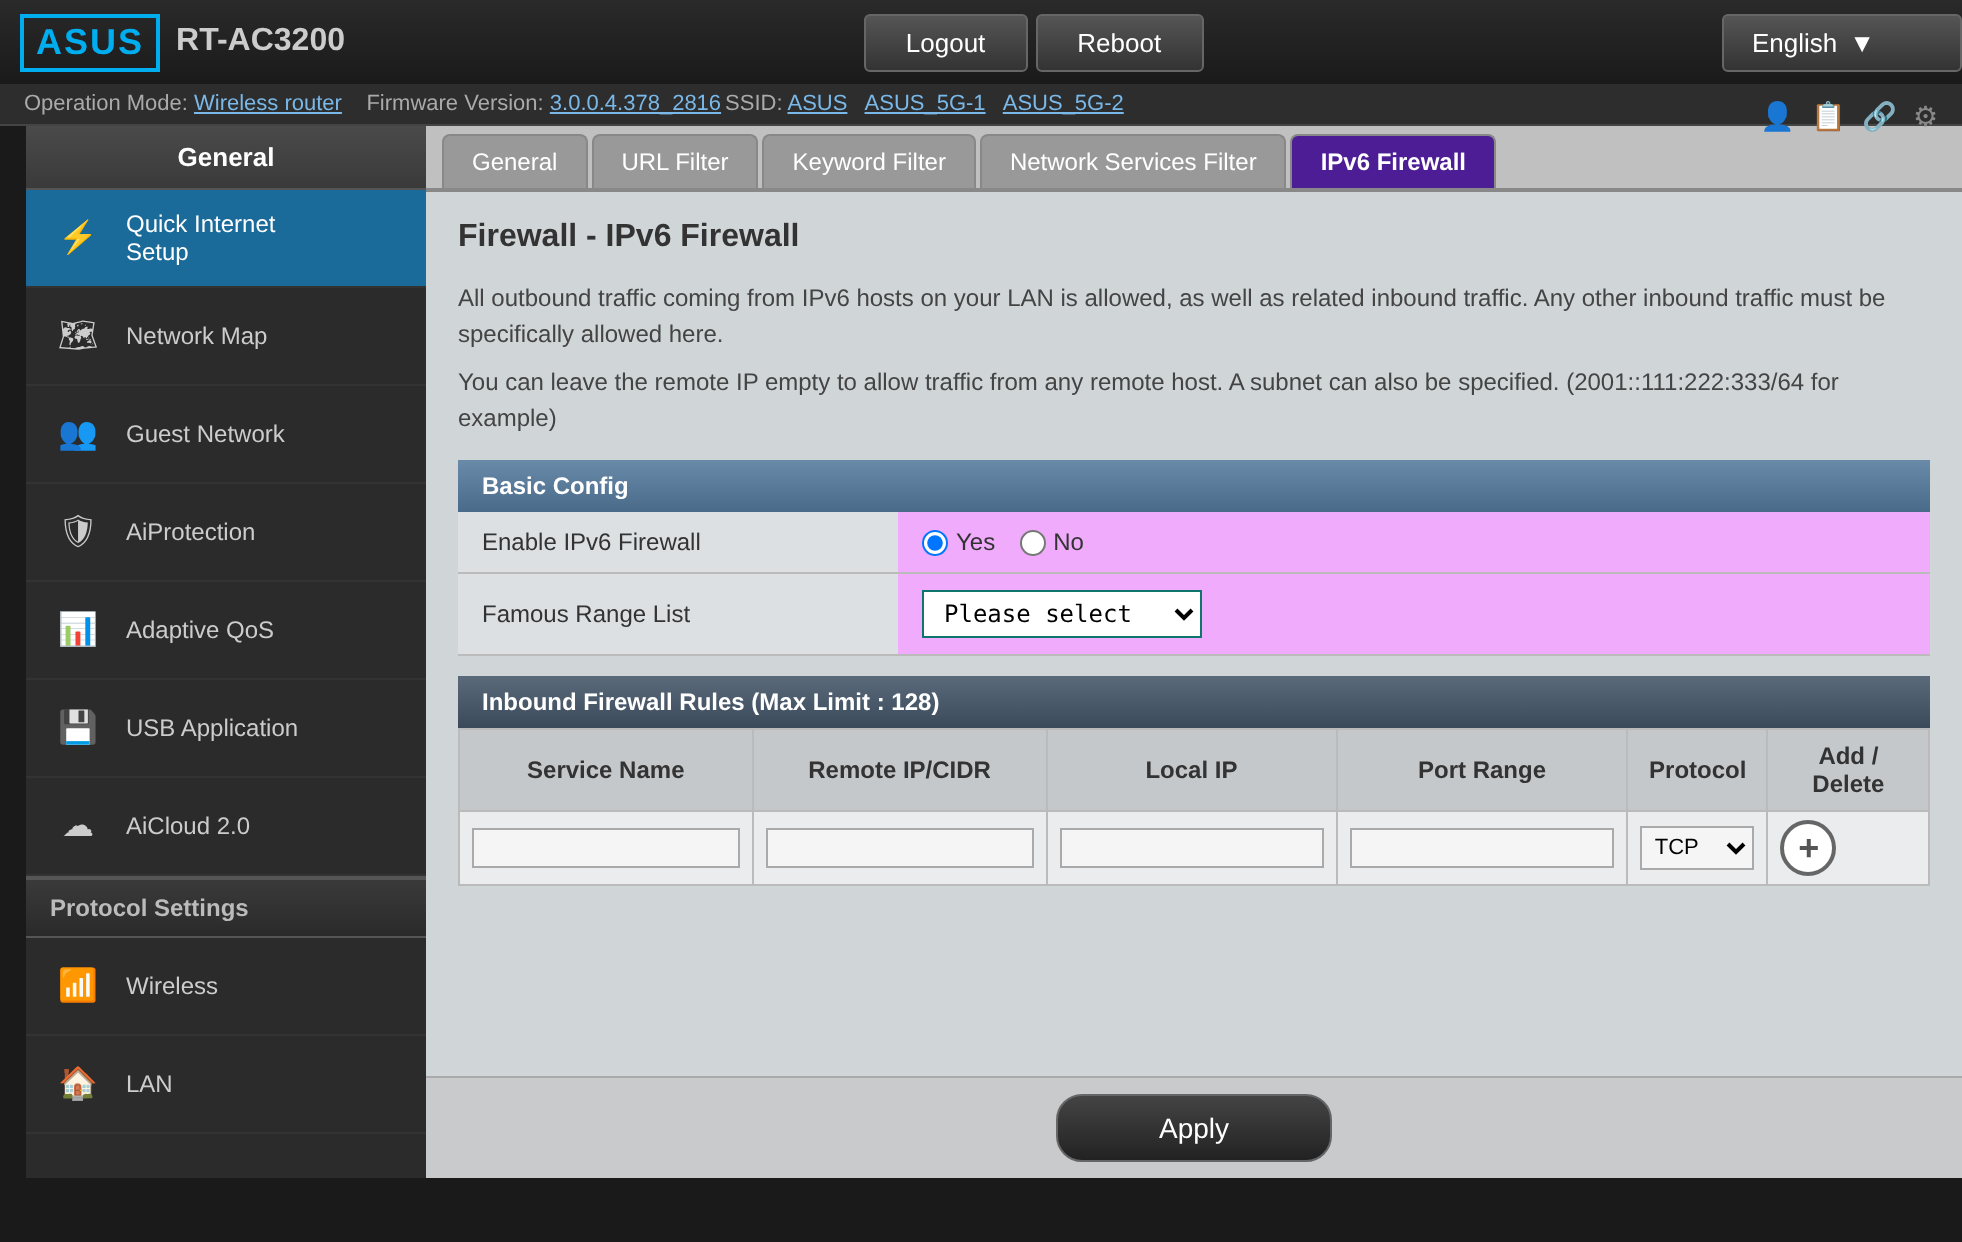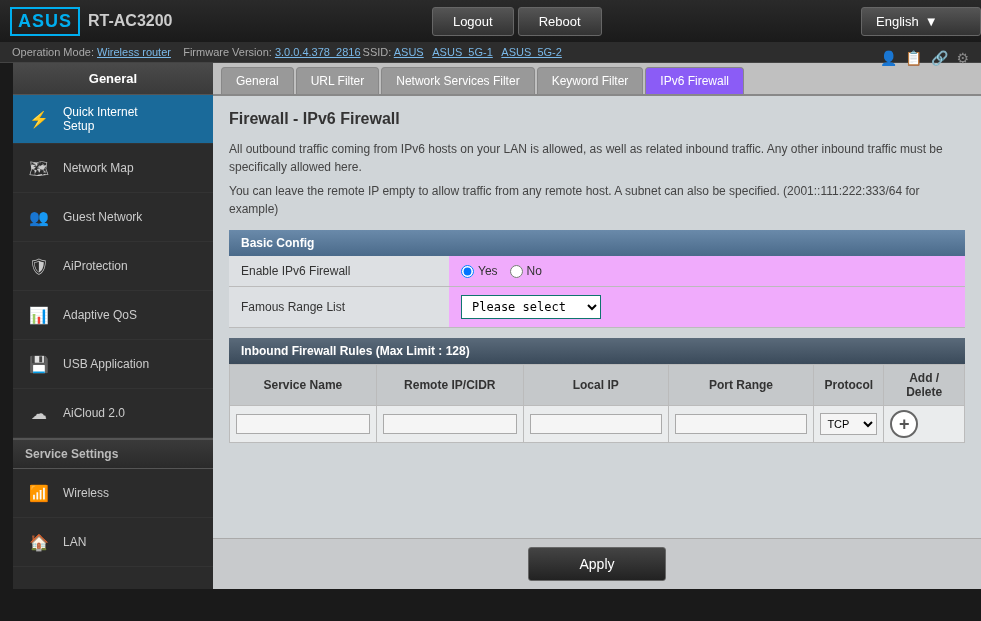--- a/index.html
+++ b/index.html
@@ -72,21 +72,21 @@
     
     .tabs-bar {
       background: #c0c0c0; display: flex; align-items: flex-end;
       padding: 4px 8px 0 8px; gap: 2px; border-bottom: 2px solid #888;
     }
     .tab {
       padding: 6px 14px; background: #999; color: #fff; cursor: pointer;
       border-radius: 4px 4px 0 0; font-size: 12px; border: 1px solid #888;
       border-bottom: none;
     }
-    .tab.active { background: #8b5cf6; color: #fff; font-weight: normal; }
+    .tab.active { background: #4c1d95; color: #fff; font-weight: bold; }
 
     
     .content-body { flex: 1; background: #d0d5d8; padding: 14px 16px; overflow-y: auto; }
     .page-title { font-size: 16px; font-weight: bold; color: #333; margin-bottom: 12px; }
     .description { color: #444; font-size: 12px; line-height: 1.5; margin-bottom: 6px; }
 
     
     .section-header {
       background: linear-gradient(to bottom, #6a8aaa, #4a6a8a);
       color: #fff; padding: 6px 12px; font-size: 12px; font-weight: bold;
@@ -135,21 +135,21 @@
     .no-data { color: #c8a020; font-family: monospace; text-align: center; padding: 10px; font-size: 12px; }
 
     
     .bottom-bar {
       background: #c8cacc; padding: 8px; display: flex; justify-content: center;
       border-top: 1px solid #aaa;
     }
     .apply-btn {
       background: linear-gradient(to bottom, #444, #222);
       color: #fff; border: 1px solid #666; padding: 8px 50px;
-      font-size: 14px; cursor: pointer; border-radius: 3px;
+      font-size: 14px; cursor: pointer; border-radius: 13px;
     }
   </style>
 </head>
 <body>
 
 <div class="top-bar">
   <div class="brand">
     <div class="asus-logo">ASUS</div>
     <div class="model-name">RT-AC3200</div>
   </div>
@@ -214,39 +214,39 @@
     </div>
     <div class="sidebar-item">
       <div class="sidebar-icon">💾</div>
       <span>USB Application</span>
     </div>
     <div class="sidebar-item">
       <div class="sidebar-icon">☁</div>
       <span>AiCloud 2.0</span>
     </div>
 
-    <div class="sidebar-adv-header">Service Settings</div>
+    <div class="sidebar-adv-header">Protocol Settings</div>
 
     <div class="sidebar-item">
       <div class="sidebar-icon">📶</div>
       <span>Wireless</span>
     </div>
     <div class="sidebar-item">
       <div class="sidebar-icon">🏠</div>
       <span>LAN</span>
     </div>
   </div>
 
   <div class="content-area">
 
     <div class="tabs-bar">
       <div class="tab">General</div>
       <div class="tab">URL Filter</div>
+      <div class="tab">Keyword Filter</div>
       <div class="tab">Network Services Filter</div>
-      <div class="tab">Keyword Filter</div>
       <div class="tab active">IPv6 Firewall</div>
     </div>
 
     <div class="content-body">
       <div class="page-title">Firewall - IPv6 Firewall</div>
       <div class="description">All outbound traffic coming from IPv6 hosts on your LAN is allowed, as well as related inbound traffic. Any other inbound traffic must be specifically allowed here.</div>
       <div class="description">You can leave the remote IP empty to allow traffic from any remote host. A subnet can also be specified. (2001::111:222:333/64 for example)</div>
 
       <div class="section-header">Basic Config</div>
       <table class="config-table">

